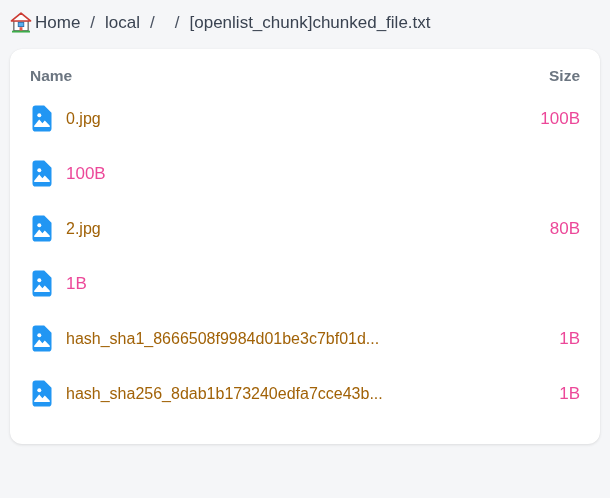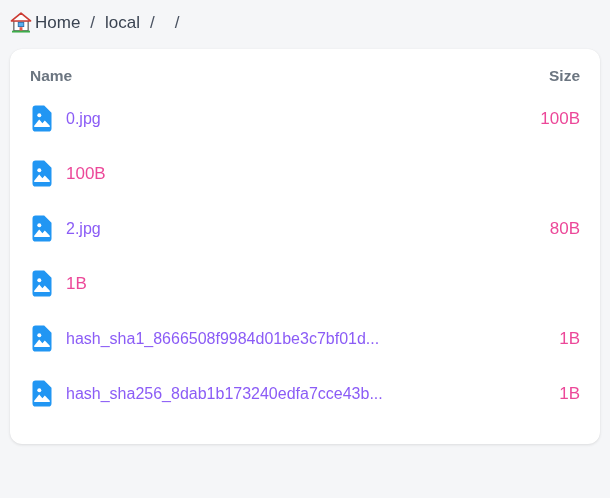--- a/index.html
+++ b/index.html
@@ -38,21 +38,21 @@
   }
   .file-row {
     display: flex; align-items: center;
     height: 55px;
     cursor: pointer;
     border-radius: 8px;
   }
   .file-icon { display: inline-flex; flex: 0 0 auto; margin-right: 12px; }
   .file-name {
     flex: 1 1 auto;
-    font-size: 16px; color: #8b5cf6;
+    font-size: 16px; color: #a16207;
     white-space: nowrap; overflow: hidden;
   }
   .file-size {
     flex: 0 0 auto;
     font-size: 17px; color: #ec4899;
     text-align: left;
   }
 </style>
 </head>
 <body>
@@ -67,20 +67,21 @@
         <rect x="10.4" y="16.6" width="3.2" height="4" fill="#e2574c"></rect>
         <rect x="2.2" y="20.4" width="19.6" height="2" fill="#3dae4a"></rect>
       </svg>
     </span>
     <span>Home</span>
   </a>
   <span class="sep">/</span>
   <a class="crumb">local</a>
   <span class="sep">/</span>
   <span class="sep">/</span>
+  <a class="crumb">[openlist_chunk]chunked_file.txt</a>
 </nav>
 
 <section class="card">
   <div class="list-header">
     <span>Name</span>
     <span>Size</span>
   </div>
 
   <div id="file-list">
       <div class="file-row">

